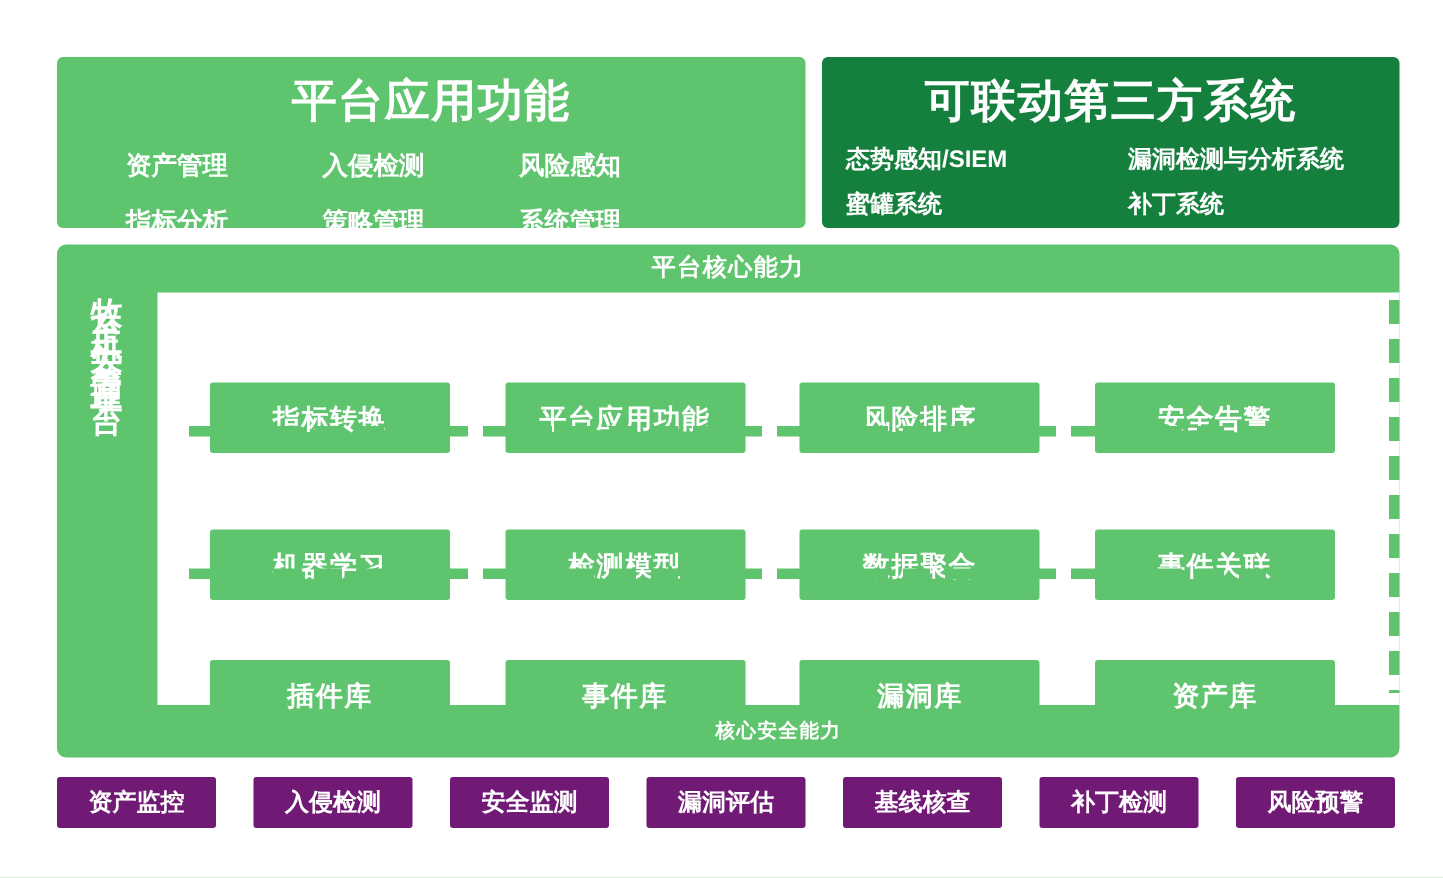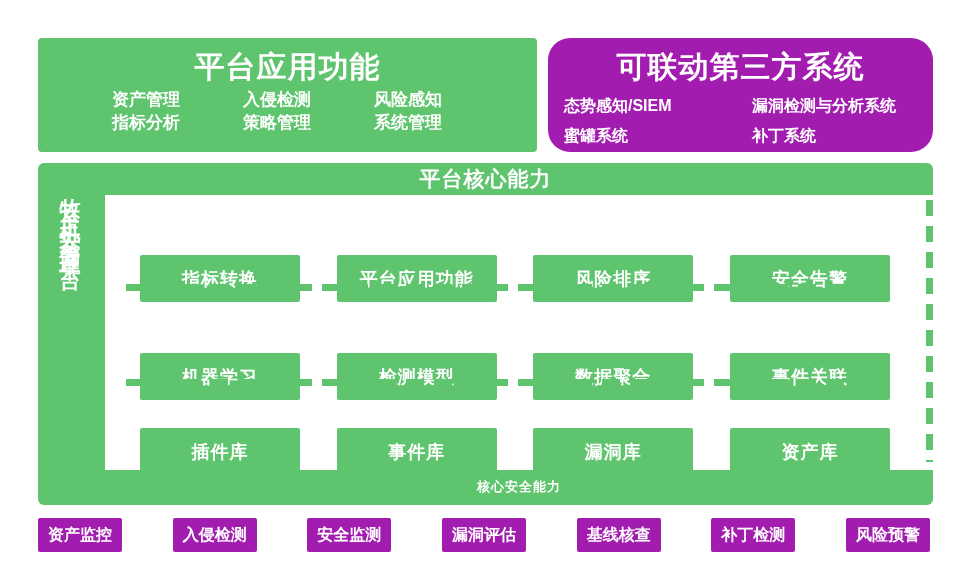--- a/index.html
+++ b/index.html
@@ -7,42 +7,42 @@
   body {
     width: 962px; height: 585px; position: relative; overflow: hidden;
     font-family: "Liberation Sans", "DejaVu Sans", sans-serif;
     font-weight: bold; color: #ffffff;
   }
   .abs { position: absolute; }
 
   
   .panel { border-radius: 4px; }
   .panel-green { background: #5ec46d; }
-  .panel-teal  { background: #a21caf; border-radius: 22px; }
+  .panel-teal  { background: #15803d; }
   .panel-title { text-align: center; font-size: 30px; letter-spacing: 1px; padding-top: 9px; }
 
   .tl-grid {
     display: grid; grid-template-columns: repeat(3, 131px);
-    padding-left: 74px; margin-top: 0; 
+    padding-left: 46px; margin-top: 11px; row-gap: 14px;
     font-size: 17px;
   }
   .tr-grid {
     display: grid; grid-template-columns: 188px auto;
     padding-left: 16px; margin-top: 8px; row-gap: 9px;
     font-size: 16px;
   }
 
   
   .core {
     left: 38px; top: 163px; width: 895px; height: 342px;
     background: #5ec46d; border-radius: 6px;
   }
   .core-header {
     left: 38px; top: 163px; width: 895px; height: 32px;
-    line-height: 32px; text-align: center; font-size: 21px; letter-spacing: 1px;
+    line-height: 32px; text-align: center; font-size: 16px; letter-spacing: 1px;
   }
   .core-white {
     left: 105px; top: 195px; width: 828px; height: 275px;
     background: #ffffff;
   }
   .core-footer {
     left: 105px; top: 470px; width: 828px; height: 35px;
     line-height: 33px; text-align: center; font-size: 13px; letter-spacing: 1px;
   }
   .sidebar-text {
@@ -56,40 +56,40 @@
     left: 140px; width: 750px; height: 47px;
     display: flex; justify-content: space-between;
   }
   .core-box {
     width: 160px; height: 47px; background: #5ec46d; border-radius: 2px;
     display: flex; align-items: center; justify-content: center;
     font-size: 18px; letter-spacing: 1px; margin-top: 40px;
   }
   .row-1 { top: 215px; }
   .row-2 { top: 313px; }
-  .row-3 { top: 388px; }
+  .row-3 { top: 400px; }
 
   .dash-h {
     left: 126px; width: 760px; height: 7px;
     background: repeating-linear-gradient(90deg, #5ec46d 0 18px, transparent 18px 28px);
   }
   .dash-1 { top: 284px; }
   .dash-2 { top: 379px; }
   .dash-v {
     left: 926px; top: 200px; width: 7px; height: 262px;
     background: repeating-linear-gradient(180deg, #5ec46d 0 16px, transparent 16px 26px);
   }
 
   
   .bottom-row {
     left: 38px; top: 518px; width: 892px; height: 34px;
     display: flex; justify-content: space-between;
   }
   .bottom-box {
-    width: 84px; height: 34px; background: #a21caf; border-radius: 2px;
+    width: 106px; height: 34px; background: #701a75; border-radius: 2px;
     display: flex; align-items: center; justify-content: center;
     font-size: 16px;
   }
 </style>
 </head>
 <body>
 
 <div class="abs panel panel-green" style="left:38px; top:38px; width:499px; height:114px;">
   <div class="panel-title">平台应用功能</div>
   <div class="tl-grid">

